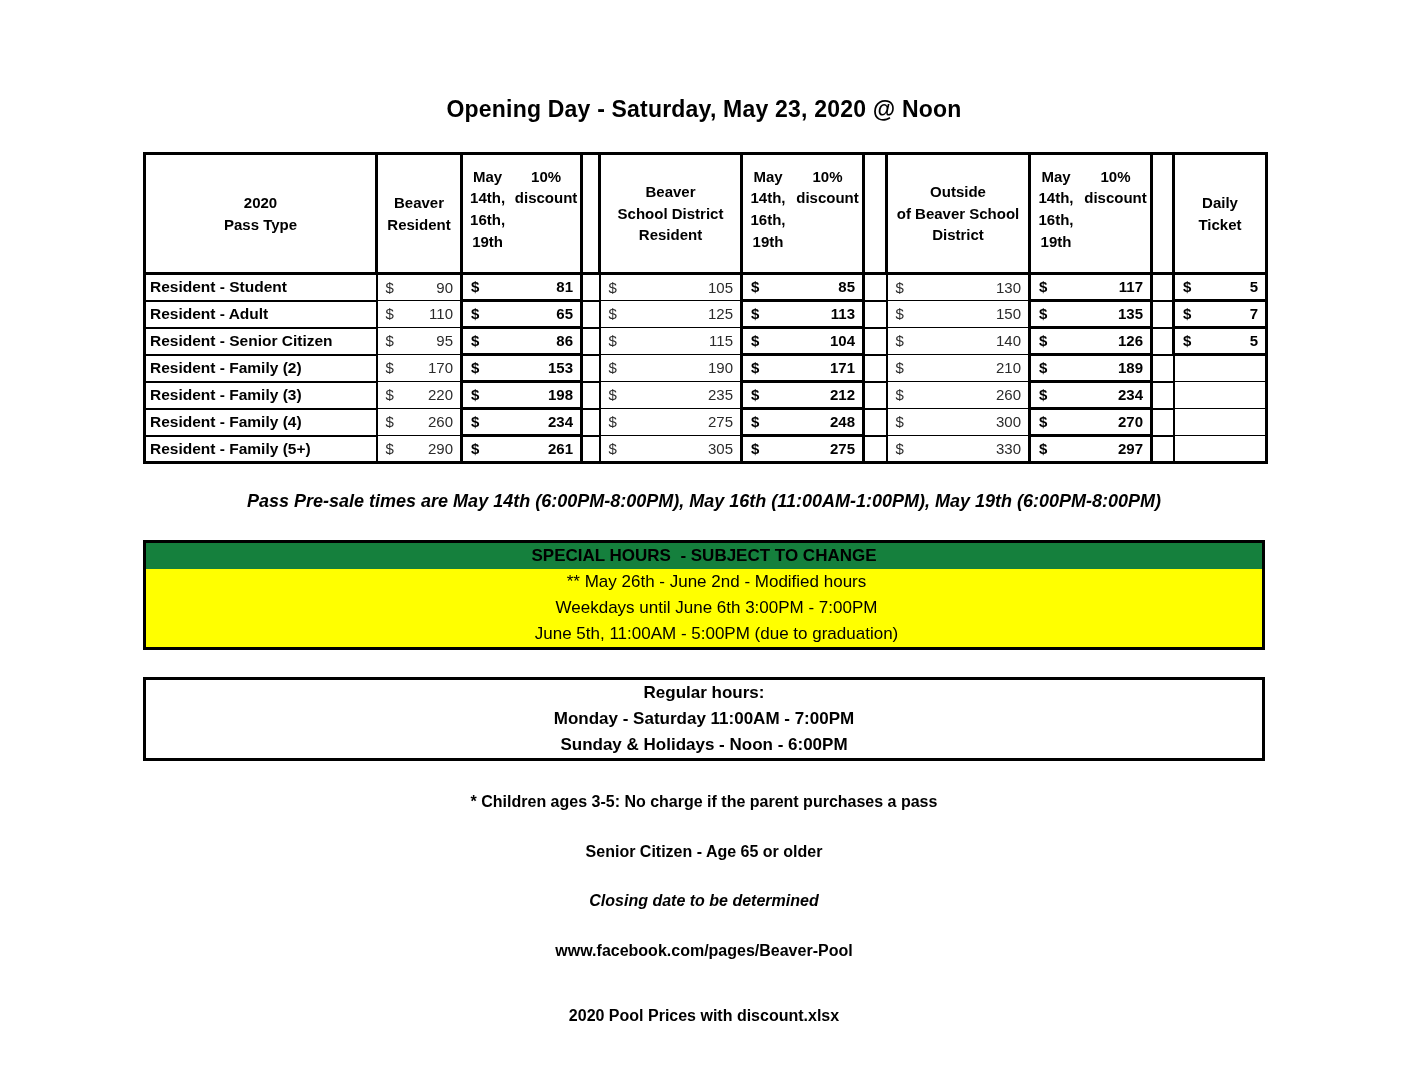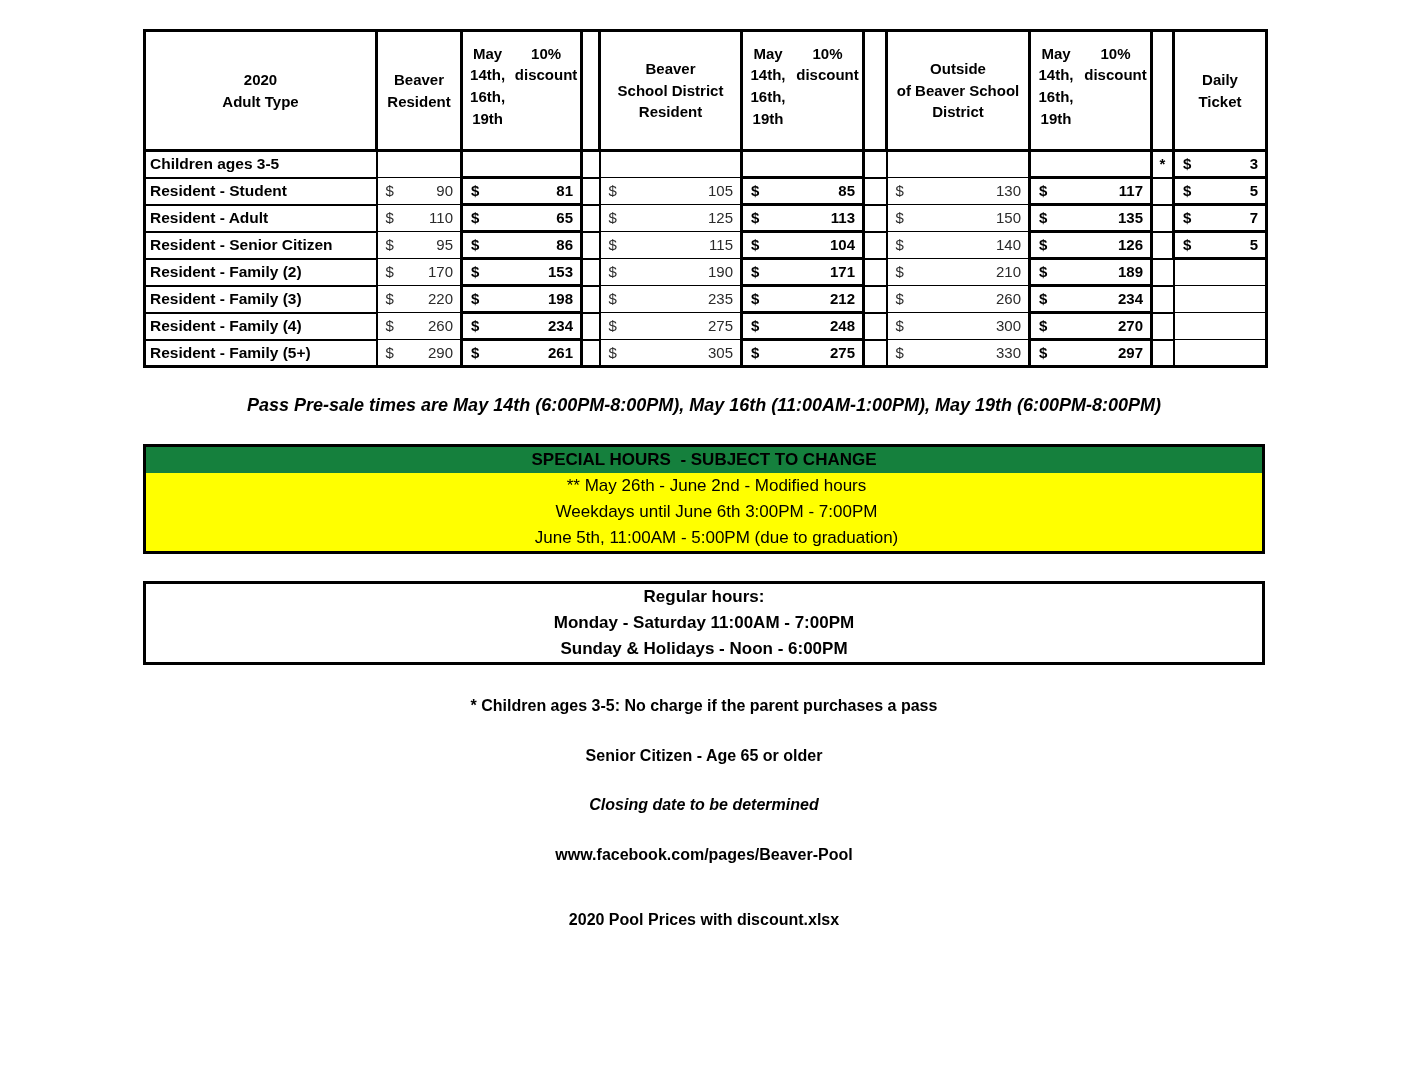--- a/index.html
+++ b/index.html
@@ -112,40 +112,41 @@
     font-weight: bold;
     margin-top: 47px;
     padding-bottom: 30px;
   }
 </style>
 </head>
 <body>
 
 <div class="page">
 
+  <div class="doc-title">Opening Day - Saturday, May 23, 2020 @ Noon</div>
 
   <table class="price-table">
     <colgroup>
       <col style="width:232px">
         <col style="width:85px">
         <col style="width:120px">
         <col style="width:18px">
       <col style="width:142px">
         <col style="width:122px">
         <col style="width:23px">
       <col style="width:143px">
         <col style="width:122px">
         <col style="width:22px">
         <col style="width:93px">
     </colgroup>
     <thead>
       <tr class="header-row">
         <th>
           <div>2020</div>
-          <div>Adult Type</div>
+          <div>Pass Type</div>
         </th>
         <th>
           <div>Beaver</div>
           <div>Resident</div>
         </th>
         <th>
           <div class="hwrap">
             <div>
               <div>May 14th,</div>
               <div>16th, 19th</div>
@@ -184,33 +185,20 @@
           </div>
         </th>
         <th></th>
         <th>
           <div>Daily</div>
           <div>Ticket</div>
         </th>
       </tr>
     </thead>
     <tbody>
-        <tr class="data-row">
-          <td class="rowlabel">Children ages 3-5</td>
-          <td class="price"></td>
-          <td class="price disc"></td>
-          <td class="spacer"></td>
-          <td class="price"></td>
-          <td class="price disc"></td>
-          <td class="spacer"></td>
-          <td class="price"></td>
-          <td class="price disc"></td>
-          <td class="spacer star-cell">*</td>
-          <td class="price disc"><span class="cur">$</span><span class="amt">3</span></td>
-        </tr>
         <tr class="data-row">
           <td class="rowlabel">Resident - Student</td>
           <td class="price"><span class="cur">$</span><span class="amt">90</span></td>
           <td class="price disc"><span class="cur">$</span><span class="amt">81</span></td>
           <td class="spacer"></td>
           <td class="price"><span class="cur">$</span><span class="amt">105</span></td>
           <td class="price disc"><span class="cur">$</span><span class="amt">85</span></td>
           <td class="spacer"></td>
           <td class="price"><span class="cur">$</span><span class="amt">130</span></td>
           <td class="price disc"><span class="cur">$</span><span class="amt">117</span></td>

